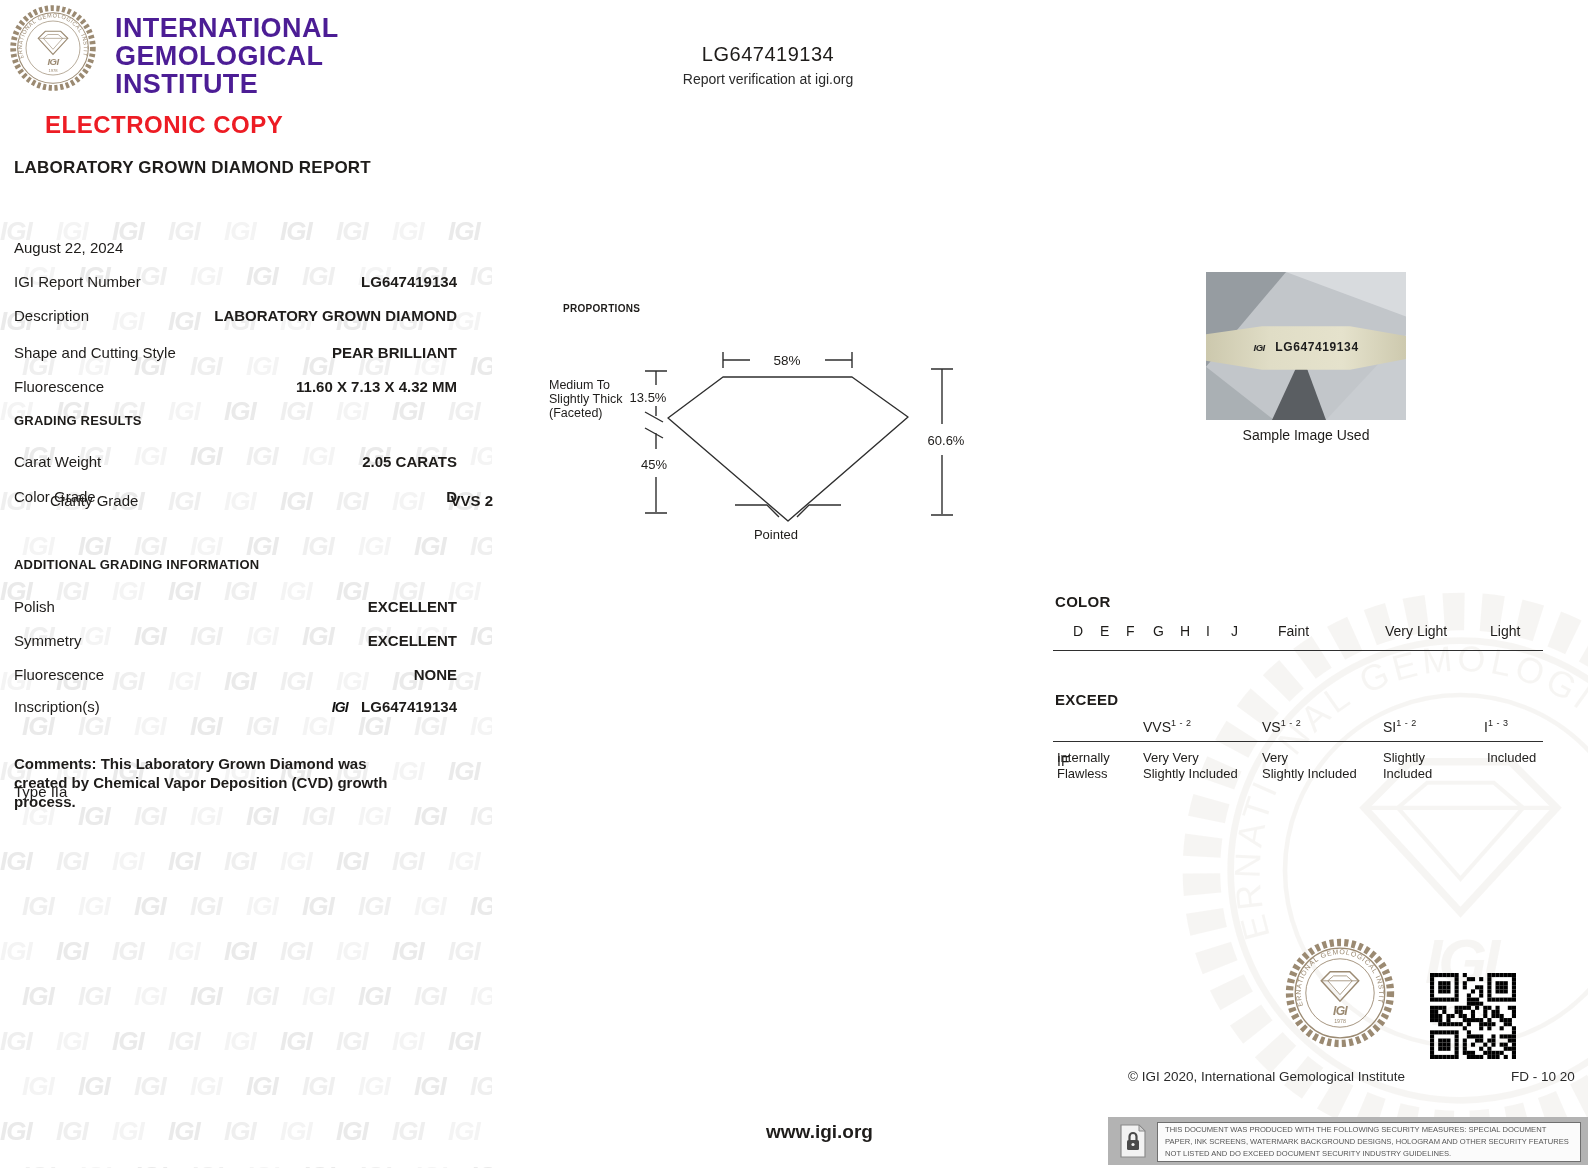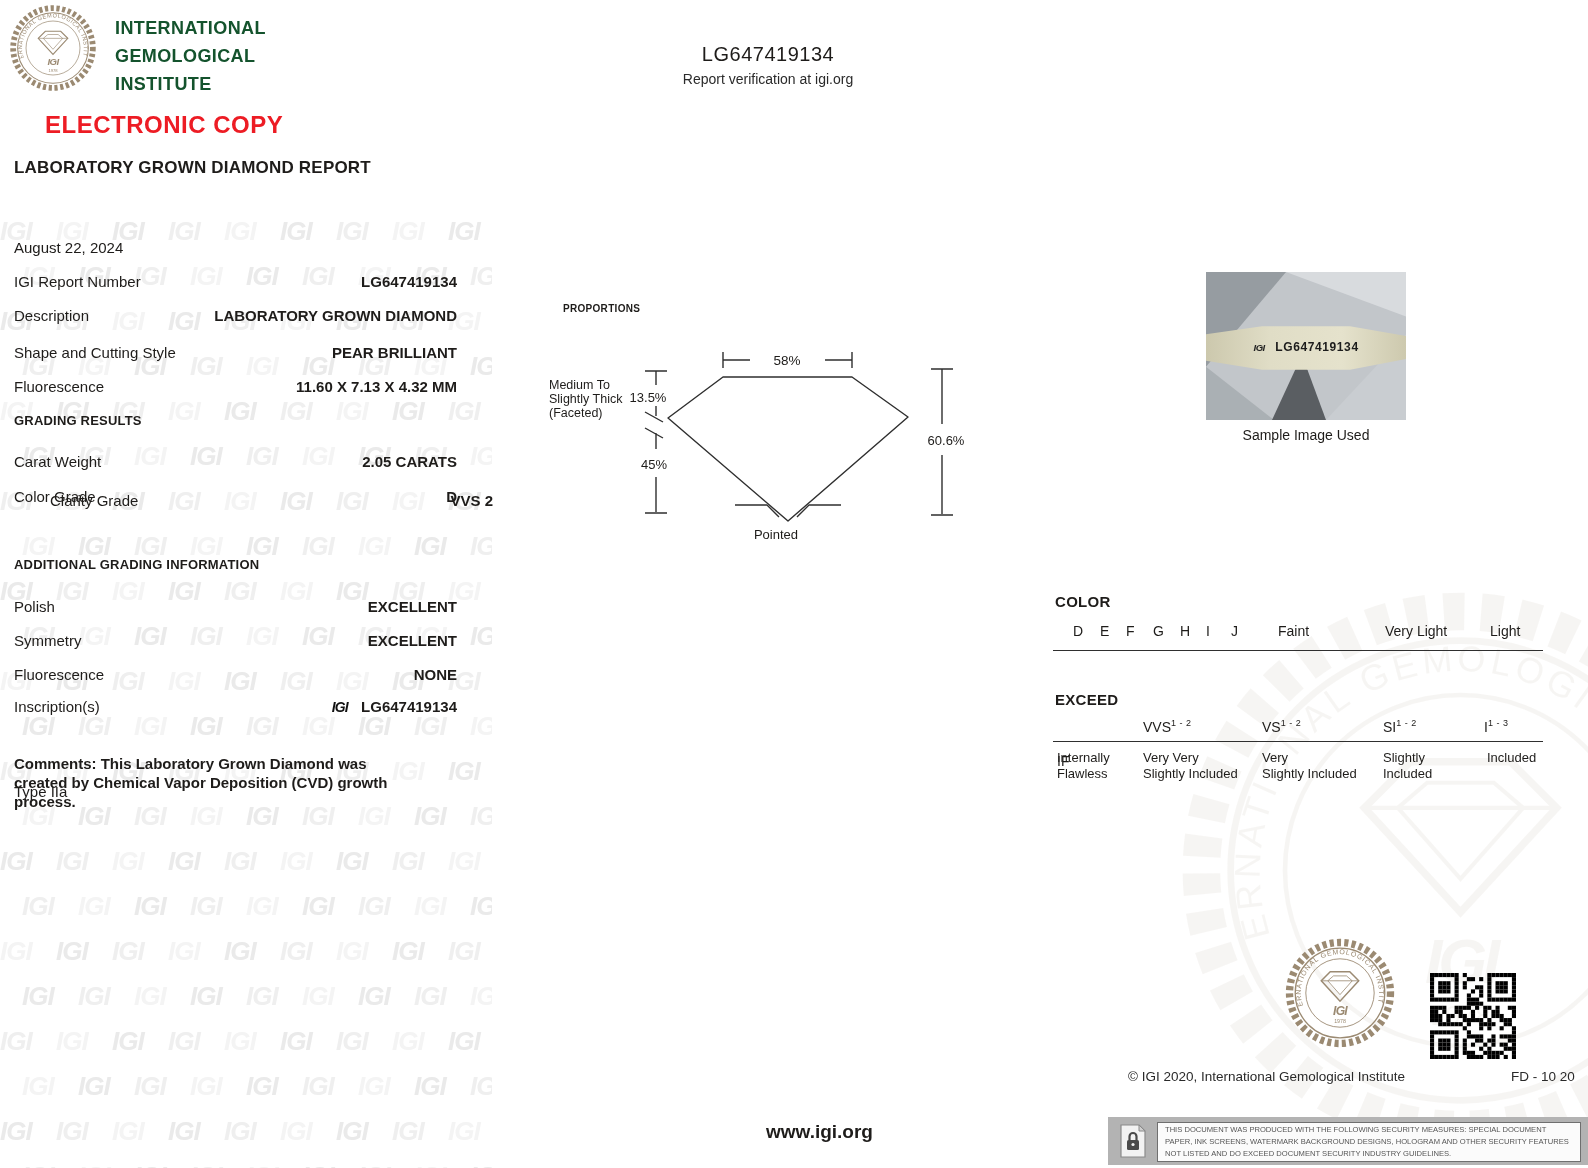--- a/index.html
+++ b/index.html
@@ -3,21 +3,21 @@
 <meta charset="utf-8">
 <style>
   html,body{margin:0;padding:0;}
   body{
     width:1588px;height:1168px;position:relative;overflow:hidden;
     background:#ffffff;color:#1e1c1a;
     font-family:"Liberation Sans","DejaVu Sans",sans-serif;
   }
   .abs{position:absolute;}
   
-  .org-line{font-size:18px;font-weight:700;letter-spacing:.4px;color:#14532d;line-height:28px;}
+  .org-line{font-size:27px;font-weight:700;letter-spacing:.4px;color:#4c1d95;line-height:28px;}
   .ecopy{font-size:24px;font-weight:700;letter-spacing:.5px;}
   .doc-title{font-size:17px;font-weight:700;letter-spacing:.2px;}
   .rep-no{font-size:20px;letter-spacing:.5px;text-align:center;width:300px;}
   .verify{font-size:14px;text-align:center;width:300px;color:#2a2a2a;}
   
   .row{position:absolute;left:14px;width:443px;display:flex;justify-content:space-between;font-size:15px;z-index:2;}
   .row .lbl{font-weight:400;color:#1e1c1a;white-space:nowrap;}
   .row .val{font-weight:700;text-align:right;white-space:nowrap;display:flex;align-items:center;gap:4px;}
   .sec{position:absolute;left:14px;font-size:13px;font-weight:700;letter-spacing:.2px;z-index:2;}
   .comments{position:absolute;left:14px;width:380px;font-size:15px;line-height:19px;z-index:2;}

